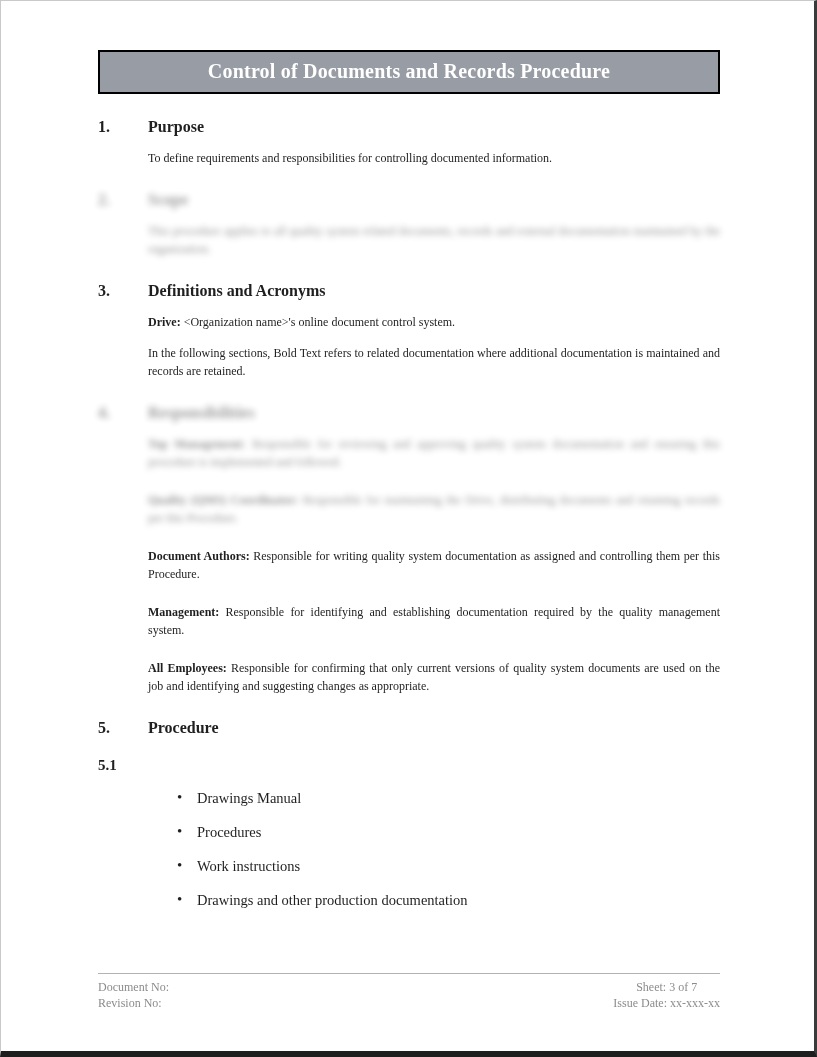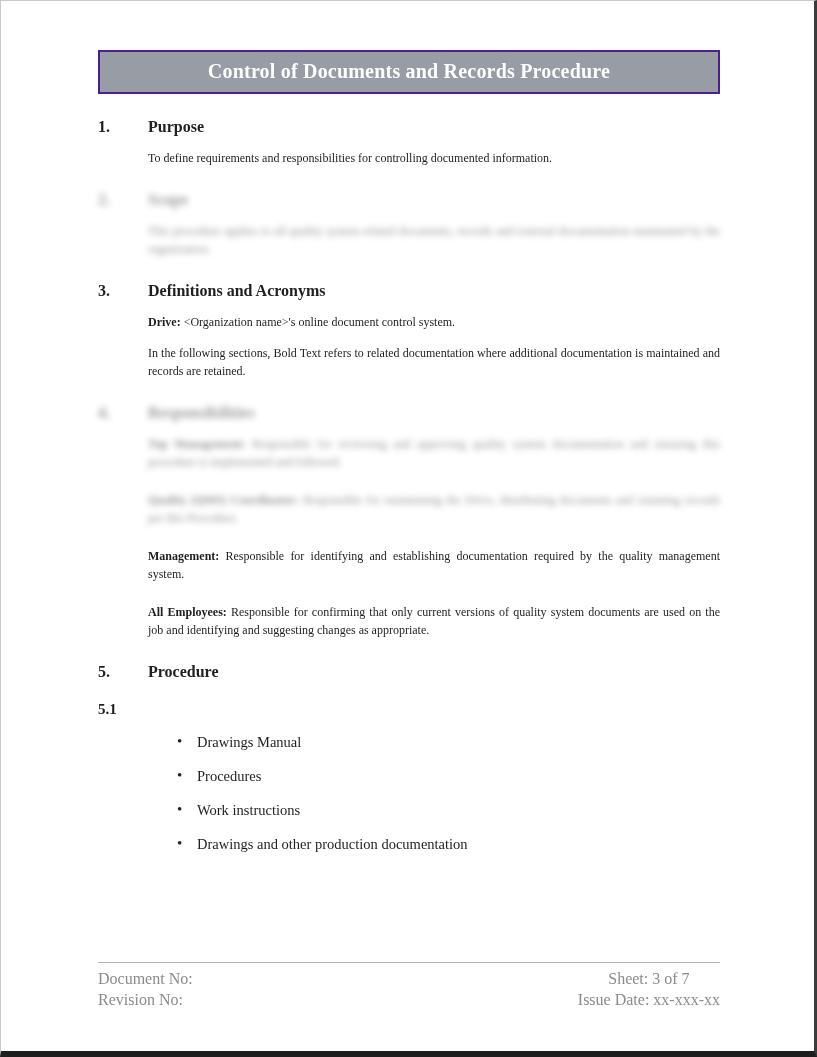--- a/index.html
+++ b/index.html
@@ -13,21 +13,21 @@
     color: #1f1f1f;
     border-top: 1px solid #c9c9c9;
     border-left: 1px solid #c9c9c9;
     border-right: 3px solid #3b3b3b;
     border-bottom: 6px solid #1e1e1e;
     padding: 49px 94px 0 97px;
     overflow: hidden;
   }
   .banner {
     background: #989ca4;
-    border: 2px solid #4c1d95;
+    border: 2px solid #000000;
     color: #ffffff;
     text-align: center;
     font-weight: bold;
     font-size: 20px;
     letter-spacing: 0.2px;
     padding: 8px 0 9px 0;
     margin-bottom: 8px;
   }
   .sec-head {
     display: flex;
@@ -68,21 +68,21 @@
   }
   .footer {
     position: absolute;
     left: 97px;
     right: 94px;
     bottom: 40px;
     border-top: 1px solid #b3b3b3;
     padding-top: 5px;
     display: flex;
     justify-content: space-between;
-    font-size: 16px;
+    font-size: 12px;
     line-height: 1.35;
     color: #8b8b8b;
   }
   .footer .right { text-align: center; }
 </style>
 </head>
 <body>
 
 <div class="page">
 
@@ -115,20 +115,21 @@
     <p class="doc-p">In the following sections, Bold Text refers to related documentation where additional documentation is maintained and records are retained.</p>
   </div>
 
   <div class="sec-head blurred-head">
     <span class="sec-num">4.</span>
     <span>Responsibilities</span>
   </div>
   <div class="sec-body">
     <p class="doc-p blurred"><span class="lead">Top Management:</span><span> Responsible for reviewing and approving quality system documentation and ensuring this procedure is implemented and followed.</span></p>
     <p class="doc-p gap blurred"><span class="lead">Quality (QMS) Coordinator:</span><span> Responsible for maintaining the Drive, distributing documents and retaining records per this Procedure.</span></p>
+    <p class="doc-p gap"><span class="lead">Document Authors:</span><span> Responsible for writing quality system documentation as assigned and controlling them per this Procedure.</span></p>
     <p class="doc-p gap"><span class="lead">Management:</span><span> Responsible for identifying and establishing documentation required by the quality management system.</span></p>
     <p class="doc-p gap"><span class="lead">All Employees:</span><span> Responsible for confirming that only current versions of quality system documents are used on the job and identifying and suggesting changes as appropriate.</span></p>
   </div>
 
   <div class="sec-head">
     <span class="sec-num">5.</span>
     <span>Procedure</span>
   </div>
 
   <div class="sec-head sub">

